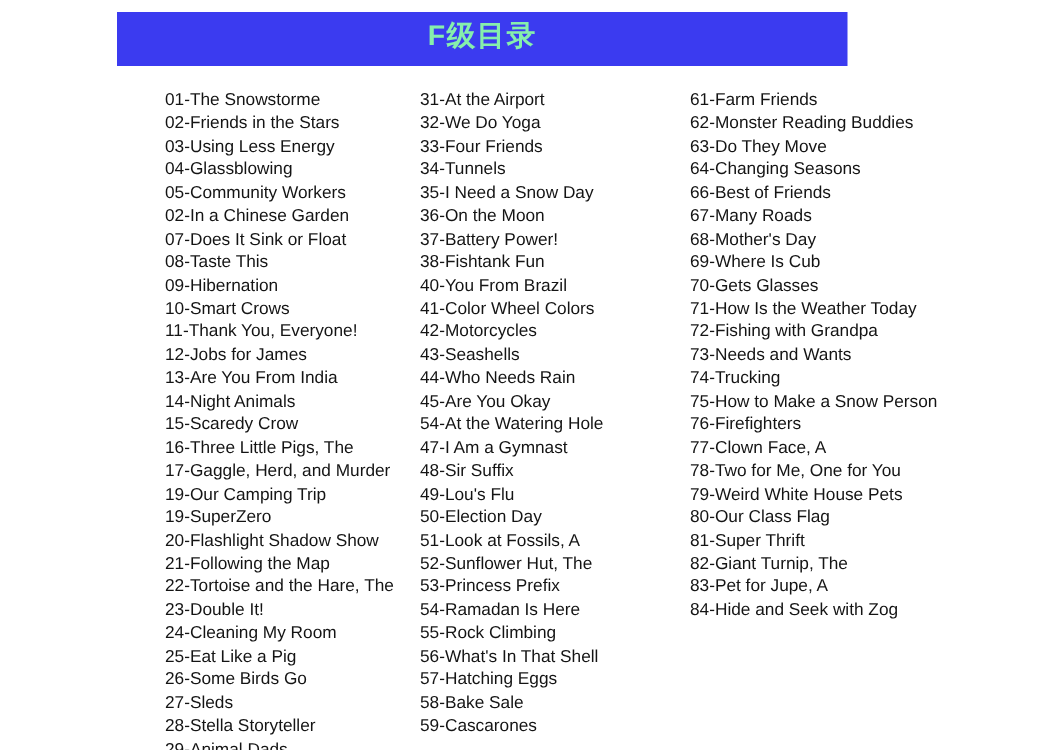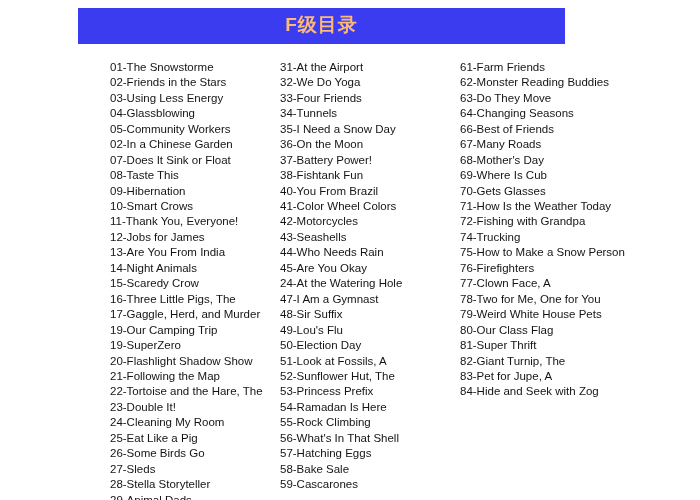--- a/index.html
+++ b/index.html
@@ -17,21 +17,21 @@
   .page {
     position: relative;
     width: 700px;
     height: 500px;
     box-sizing: border-box;
     padding: 0;
   }
   .title-bar {
     margin: 8px 135px 0 78px;
     background: #3b3bf0;
-    color: #fdba74;
+    color: #86efac;
     text-align: center;
     font-size: 19px;
     font-weight: bold;
     letter-spacing: 1px;
     padding: 7px 0 8px 0;
     line-height: 1.1;
   }
   .columns {
     display: flex;
     margin: 16px 0 0 0;
@@ -100,21 +100,21 @@
       <div class="entry">35-I Need a Snow Day</div>
       <div class="entry">36-On the Moon</div>
       <div class="entry">37-Battery Power!</div>
       <div class="entry">38-Fishtank Fun</div>
       <div class="entry">40-You From Brazil</div>
       <div class="entry">41-Color Wheel Colors</div>
       <div class="entry">42-Motorcycles</div>
       <div class="entry">43-Seashells</div>
       <div class="entry">44-Who Needs Rain</div>
       <div class="entry">45-Are You Okay</div>
-      <div class="entry">24-At the Watering Hole</div>
+      <div class="entry">54-At the Watering Hole</div>
       <div class="entry">47-I Am a Gymnast</div>
       <div class="entry">48-Sir Suffix</div>
       <div class="entry">49-Lou's Flu</div>
       <div class="entry">50-Election Day</div>
       <div class="entry">51-Look at Fossils, A</div>
       <div class="entry">52-Sunflower Hut, The</div>
       <div class="entry">53-Princess Prefix</div>
       <div class="entry">54-Ramadan Is Here</div>
       <div class="entry">55-Rock Climbing</div>
       <div class="entry">56-What's In That Shell</div>
@@ -129,20 +129,21 @@
       <div class="entry">62-Monster Reading Buddies</div>
       <div class="entry">63-Do They Move</div>
       <div class="entry">64-Changing Seasons</div>
       <div class="entry">66-Best of Friends</div>
       <div class="entry">67-Many Roads</div>
       <div class="entry">68-Mother's Day</div>
       <div class="entry">69-Where Is Cub</div>
       <div class="entry">70-Gets Glasses</div>
       <div class="entry">71-How Is the Weather Today</div>
       <div class="entry">72-Fishing with Grandpa</div>
+      <div class="entry">73-Needs and Wants</div>
       <div class="entry">74-Trucking</div>
       <div class="entry">75-How to Make a Snow Person</div>
       <div class="entry">76-Firefighters</div>
       <div class="entry">77-Clown Face, A</div>
       <div class="entry">78-Two for Me, One for You</div>
       <div class="entry">79-Weird White House Pets</div>
       <div class="entry">80-Our Class Flag</div>
       <div class="entry">81-Super Thrift</div>
       <div class="entry">82-Giant Turnip, The</div>
       <div class="entry">83-Pet for Jupe, A</div>

